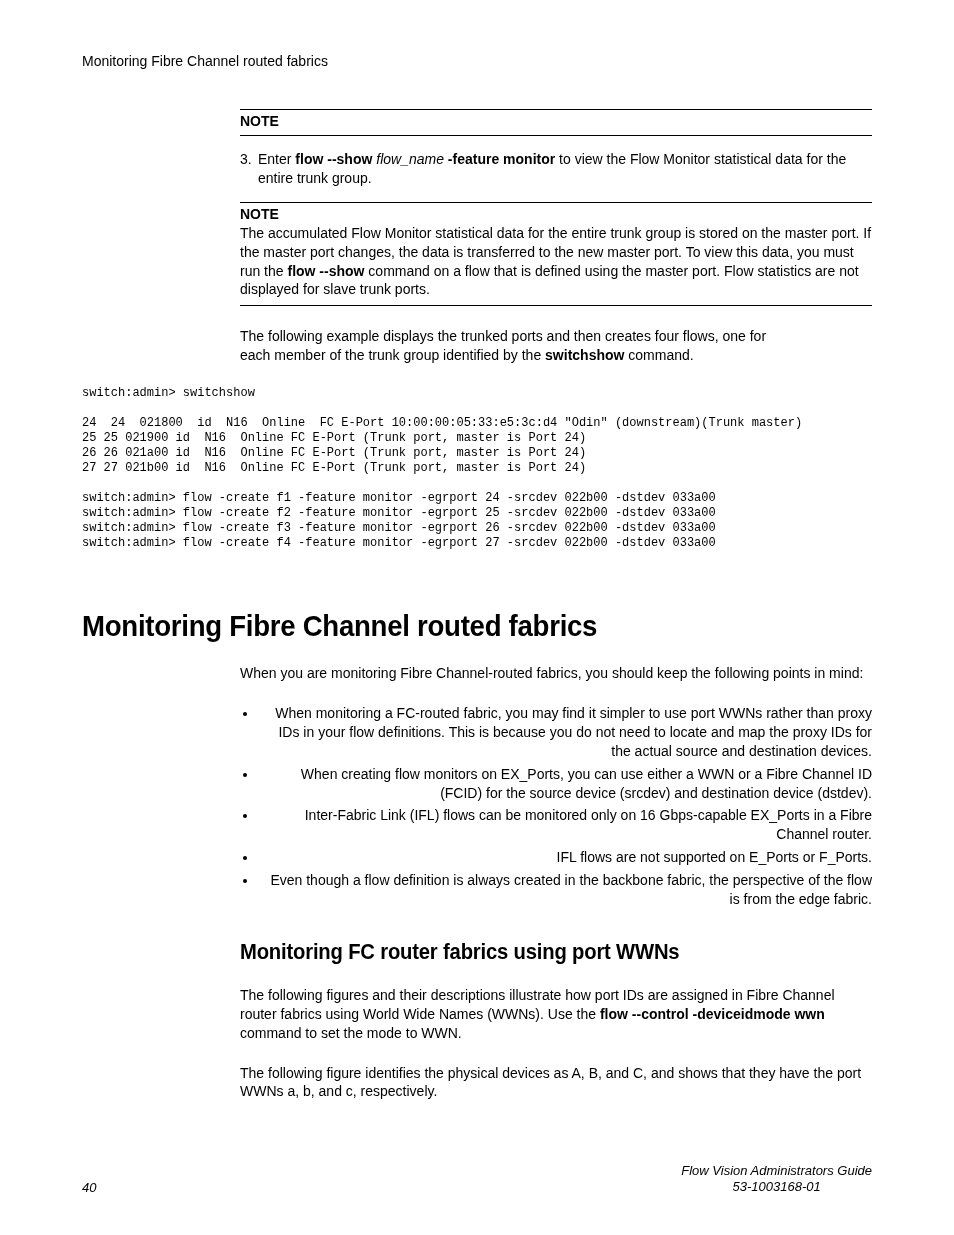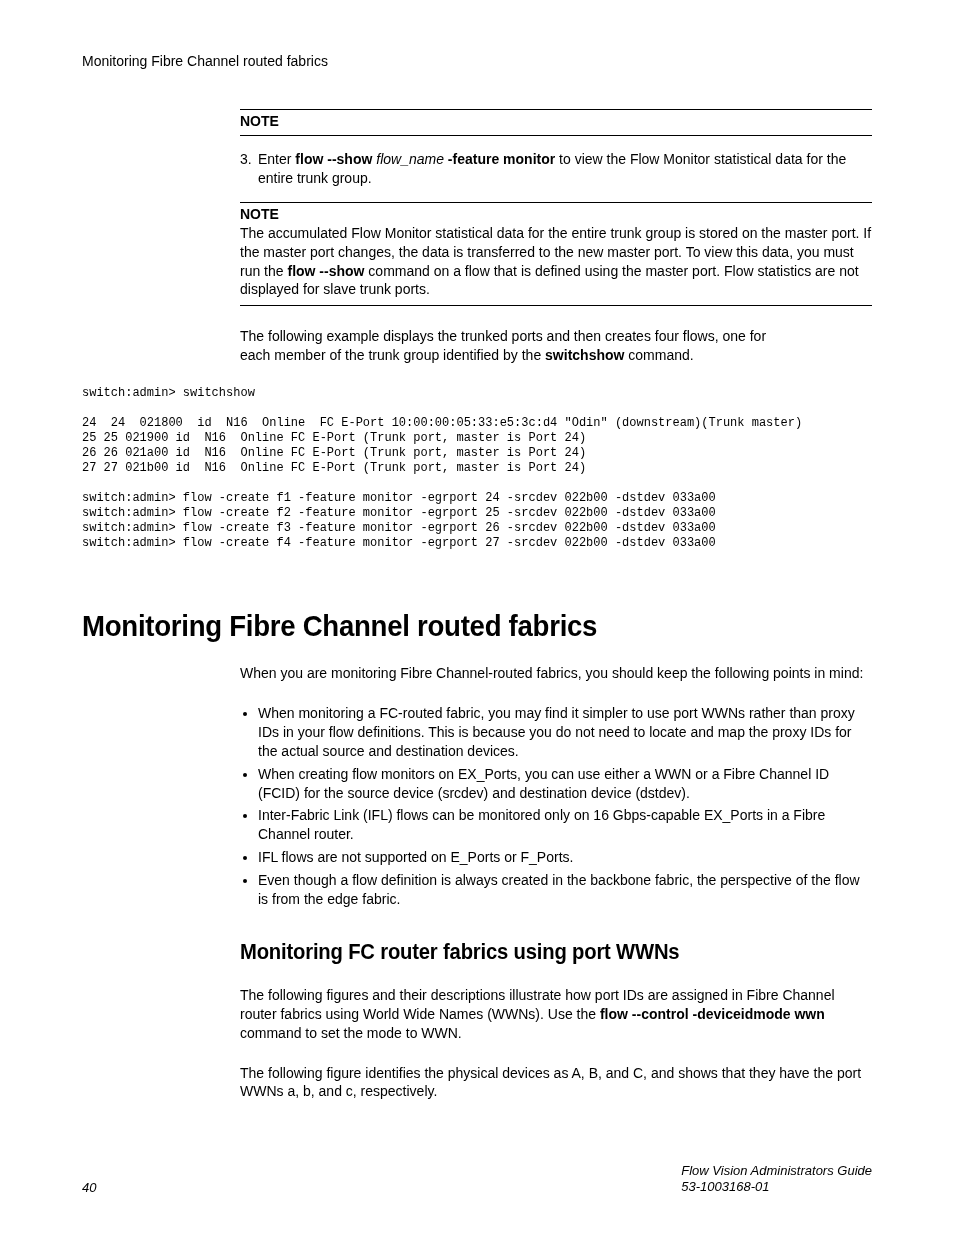--- a/index.html
+++ b/index.html
@@ -84,37 +84,38 @@
     margin: 30px 0 12px 0;
     letter-spacing: -0.2px;
     transform: scaleX(0.92);
     transform-origin: left center;
   }
   ul.bullets {
     margin: 8px 0 16px 0;
     padding-left: 18px;
     font-size: 14px;
     line-height: 1.35;
+    text-align: right;
   }
   ul.bullets li {
     margin: 4px 0;
   }
   .footer {
     position: absolute;
     left: 82px;
     right: 82px;
     bottom: 40px;
     display: flex;
     justify-content: space-between;
     align-items: flex-end;
     font-size: 13px;
     font-style: italic;
   }
   .footer-right {
-    text-align: left;
+    text-align: center;
     line-height: 1.25;
   }
   b { font-weight: bold; }
   i { font-style: italic; }
 </style>
 </head>
 <body>
 
 <div class="page">
 

